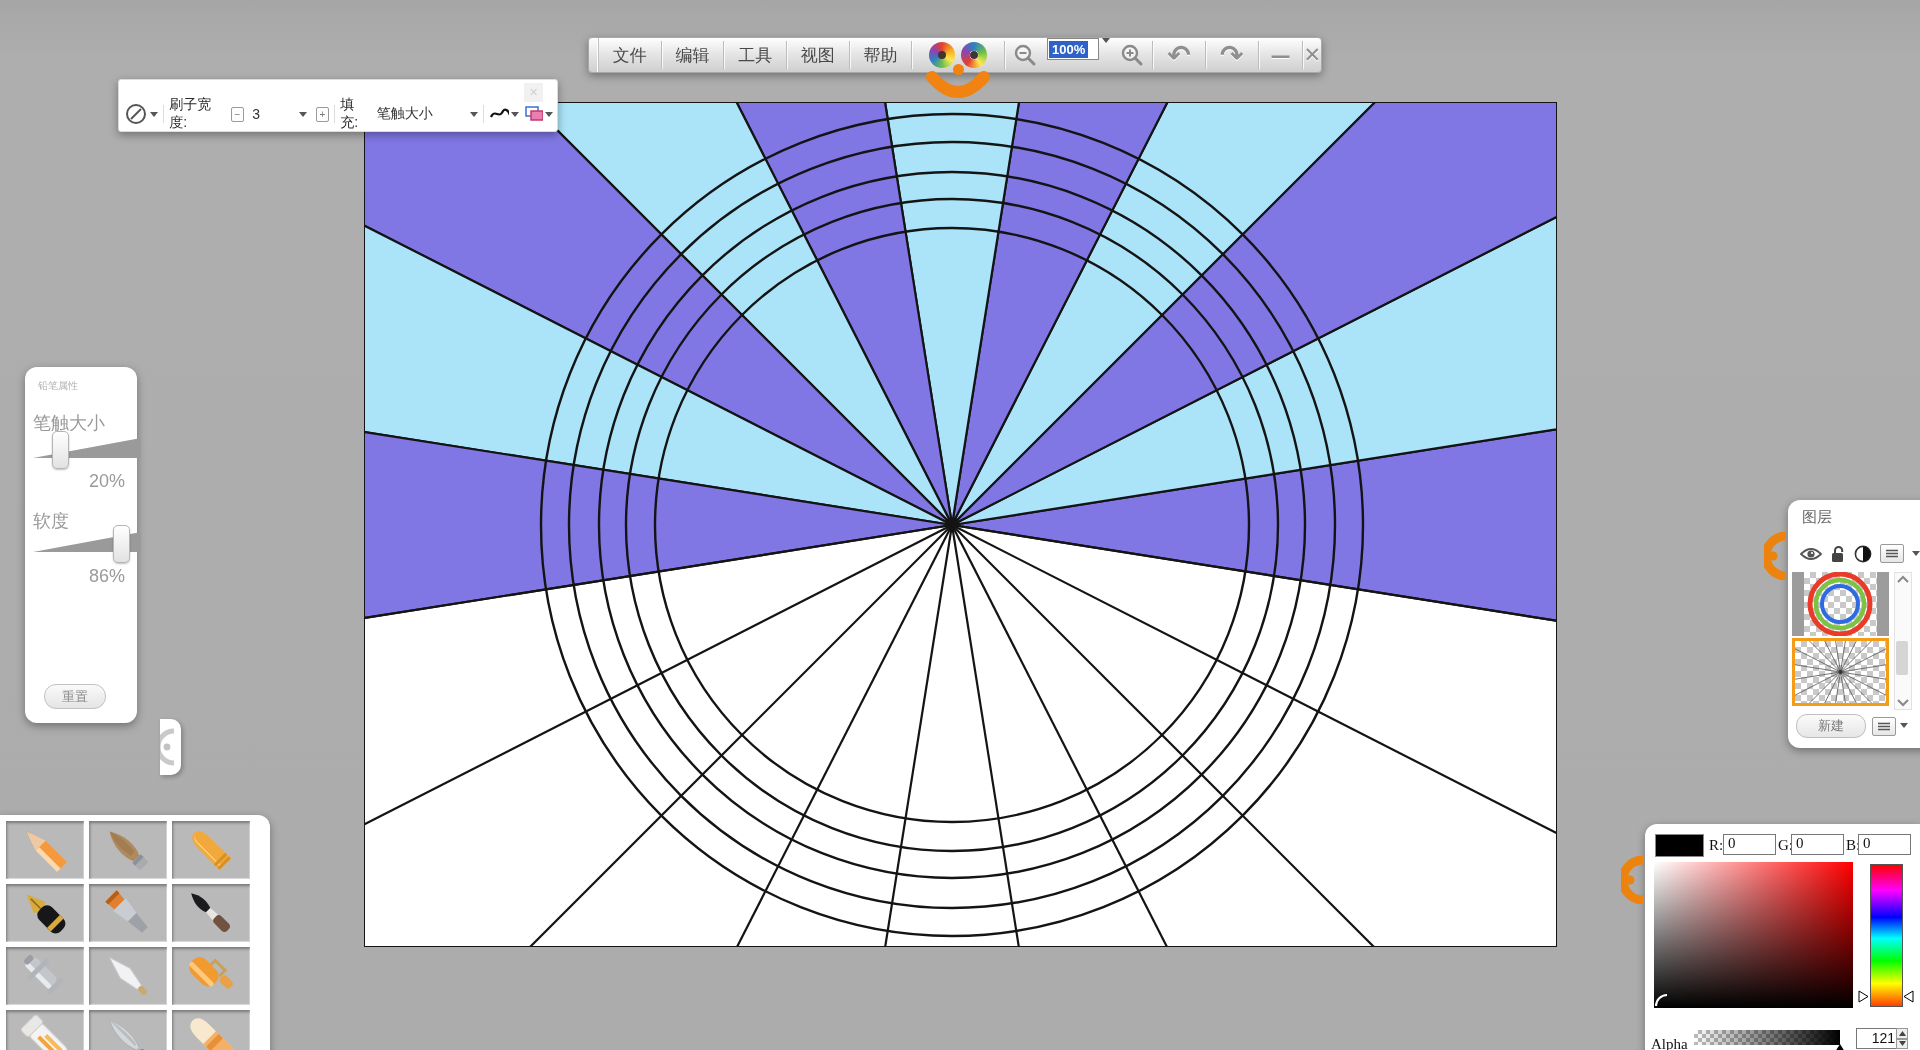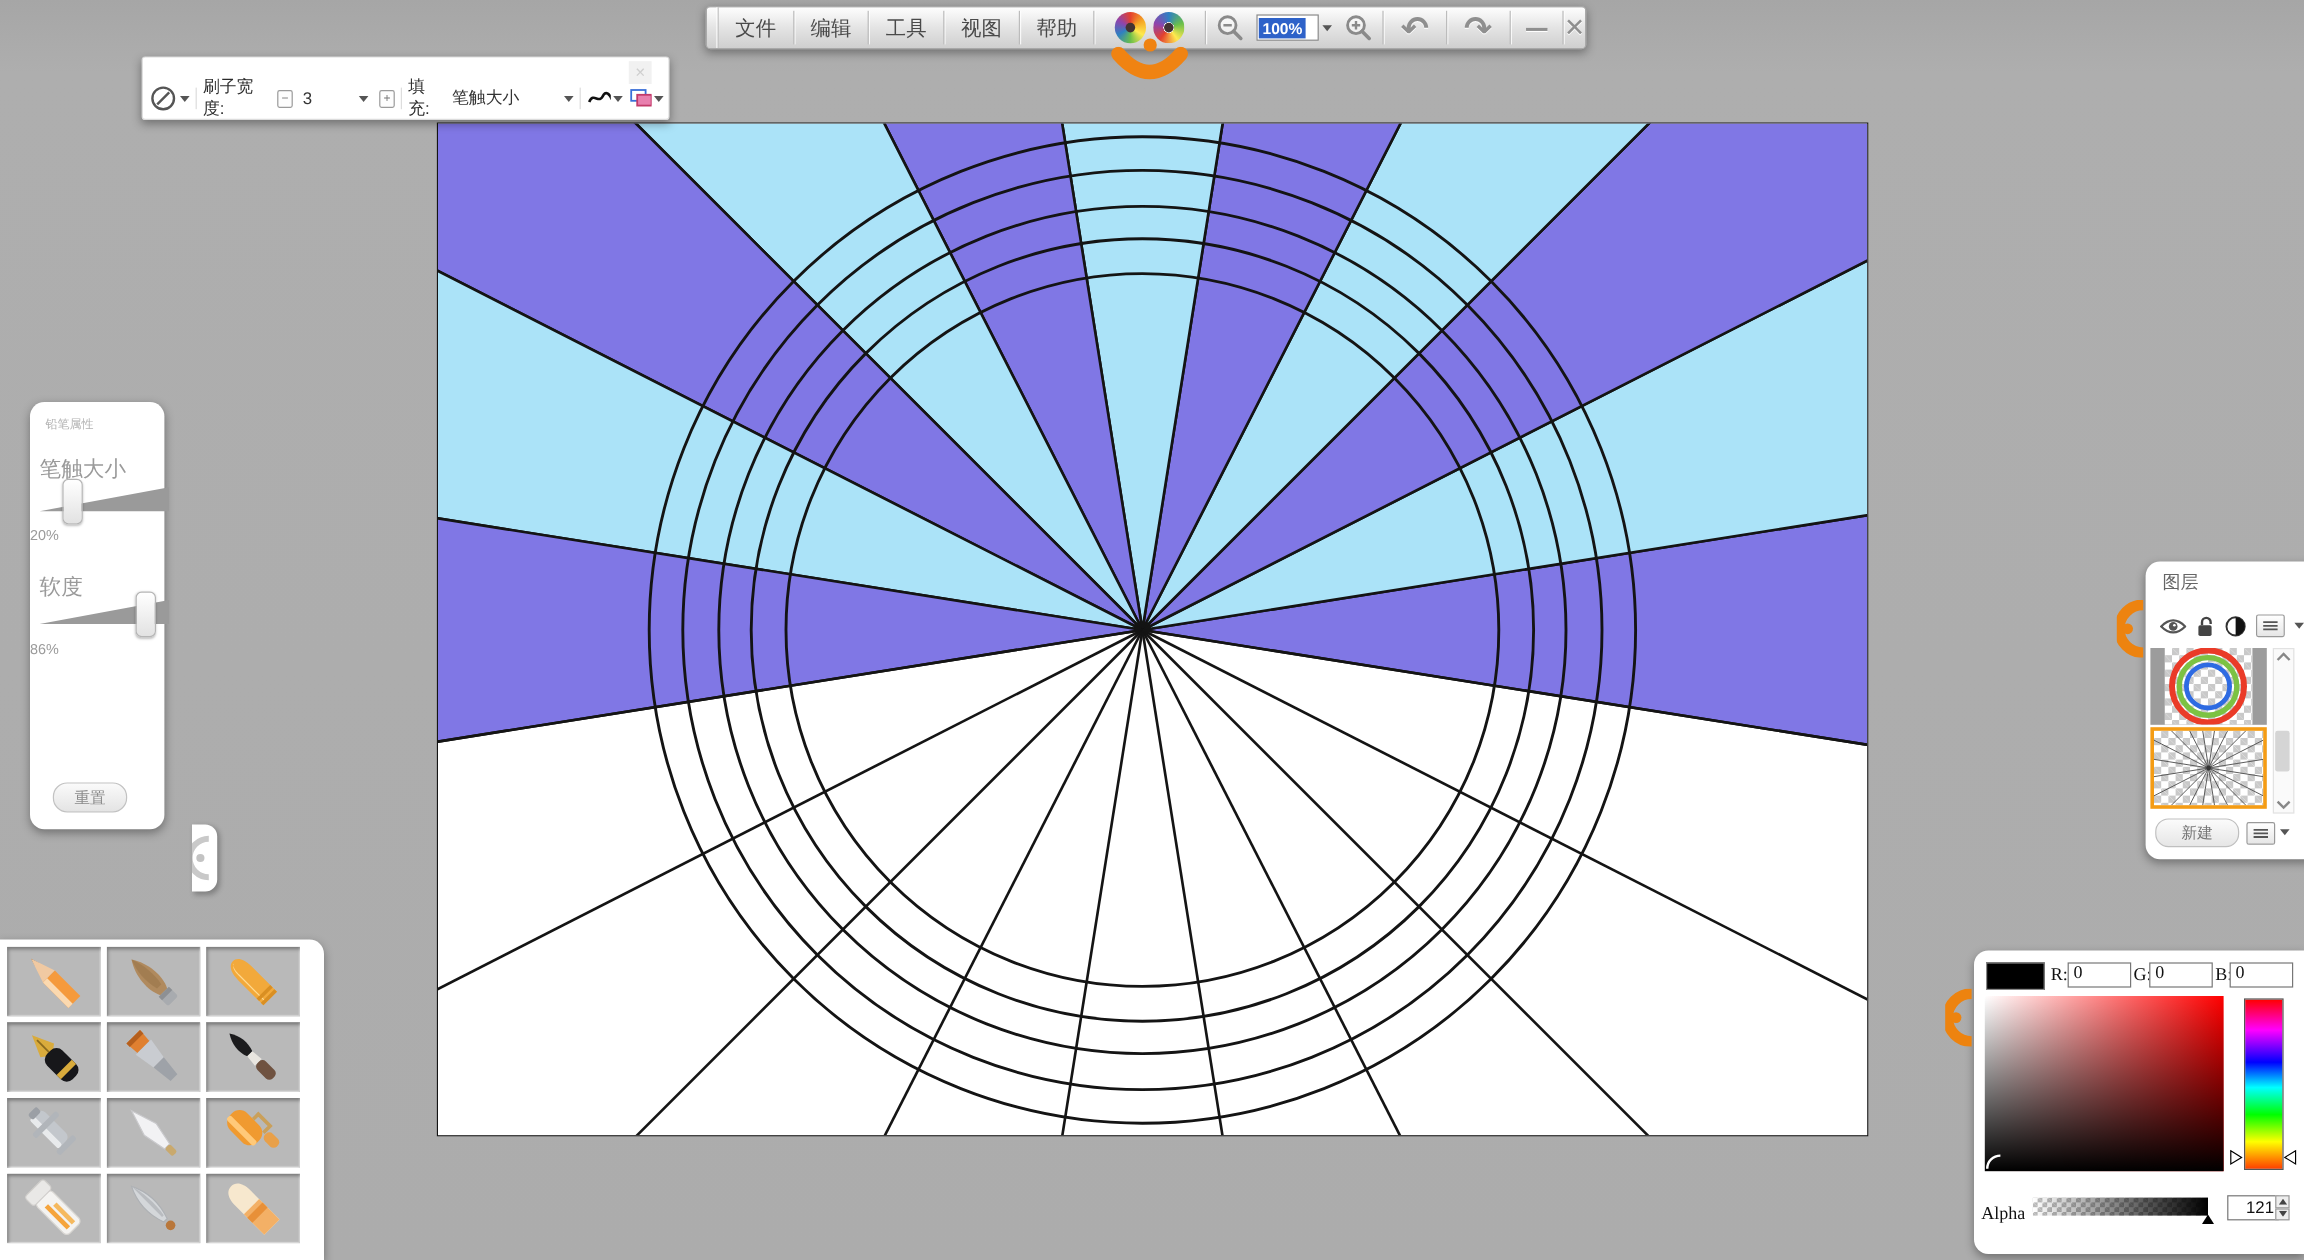--- a/index.html
+++ b/index.html
@@ -1,36 +1,36 @@
 <!DOCTYPE html>
 <html><head>
 <meta charset="utf-8">
 <style>
   html,body{margin:0;padding:0;overflow:hidden;}
   .screen{position:relative;width:1920px;height:1050px;background:linear-gradient(#a6a6a6,#aeaeae 60px,#acacac);
     font-family:"Liberation Sans",sans-serif;overflow:hidden;}
-  .panel{position:absolute;background:#fff;box-shadow:0 3px 8px rgba(0,0,0,.35);}
+  .panel{position:absolute;background:#fff;box-shadow:0 3px 8px rgba(0,0,0,.35);margin-top:32px;}
 
   
   .toolbar{left:588px;top:5px;width:732px;height:34px;border-radius:4px;border:1px solid #a8a8a8;
     background:linear-gradient(#fefefe,#e4e4e4 50%,#cfcfcf);display:flex;align-items:stretch;overflow:visible;}
   .tb-grip{width:9px;border-right:1px solid #c2c2c2;box-shadow:inset -1px 0 0 #fff;}
   .tb-sep{width:1px;background:#bcbcbc;box-shadow:1px 0 0 rgba(255,255,255,.8);margin:3px 0;}
   .menu-item{width:62px;display:flex;align-items:center;justify-content:center;font-size:17px;color:#4a4a4a;cursor:default;}
   .tb-btn{display:flex;align-items:center;justify-content:center;color:#8f8f8f;}
   .glyph{font-family:"DejaVu Sans",sans-serif;font-weight:bold;text-shadow:0 1px 0 #fff;}
   .clown{width:92px;position:relative;}
   .eye{position:absolute;top:4px;width:26px;height:26px;border-radius:50%;}
   .eye-l{left:17px;background:conic-gradient(#e4412d,#f5a623,#ffe94e,#6abf4b,#2f80c2,#8e44ad,#e4412d);}
   .eye-r{left:49px;background:radial-gradient(closest-side,#fff 0 34%,transparent 35%),
     conic-gradient(#2f80c2,#6abf4b,#ffe94e,#e4412d,#8e44ad,#2f80c2);}
   .eye::after{content:"";position:absolute;left:9px;top:9px;width:8px;height:8px;border-radius:50%;background:#433;}
   .nose{position:absolute;left:41px;top:26px;width:11px;height:11px;border-radius:50%;background:#f08312;}
   .mouth{position:absolute;left:13px;top:33px;}
-  .zoom-field{width:68px;display:flex;align-items:center;justify-content:center;gap:3px;}
+  .zoom-field{width:68px;display:flex;align-items:flex-start;justify-content:center;gap:3px;}
   .zoom-box{width:50px;height:20px;background:#fff;border:1px solid #888;display:flex;align-items:center;}
   .zoom-val{background:#2e62c9;color:#fff;font-size:13px;font-weight:bold;padding:1px 3px;margin-left:1px;}
   .caret{width:0;height:0;border-left:4px solid transparent;border-right:4px solid transparent;border-top:5px solid #555;}
 
   
   .brushbar{left:118px;top:47px;width:438px;height:51px;border-radius:3px;border:1px solid #dcdcdc;}
   .bb-close{position:absolute;right:14px;top:3px;width:19px;height:19px;background:#f1f1f1;color:#cfcfcf;
     font-size:11px;display:flex;align-items:center;justify-content:center;}
   .bb-row{position:absolute;left:5px;right:4px;bottom:4px;height:26px;display:flex;align-items:center;font-size:14px;color:#2a2a2a;}
   .bb-sep{width:1px;height:18px;background:#ddd;margin:0 5px;}
@@ -39,21 +39,21 @@
   .bb-val{width:52px;padding-left:8px;color:#333;}
   .bb-fill{width:104px;padding-left:8px;color:#333;}
 
   
   .pencil{left:25px;top:335px;width:112px;height:356px;border-radius:12px;}
   .pp-title{position:absolute;left:13px;top:12px;font-size:10px;color:#b2b2b2;}
   .pp-label{position:absolute;left:8px;font-size:18px;color:#9a9a9a;}
   .slider{position:absolute;left:8px;width:108px;height:40px;}
   .thumb{position:absolute;top:2px;width:15px;height:36px;border:1px solid #b5b5b5;border-radius:5px;
     background:linear-gradient(#ffffff,#e2e2e2);box-shadow:0 1px 2px rgba(0,0,0,.25);}
-  .pct{position:absolute;left:0;width:100px;font-size:12px;color:#9a9a9a;}
+  .pct{position:absolute;left:0;width:100px;text-align:right;font-size:18px;color:#9a9a9a;}
   .reset{position:absolute;left:19px;top:317px;width:60px;height:23px;border-radius:12px;border:1px solid #c2c2c2;
     background:linear-gradient(#fafafa,#e4e4e4);color:#8a8a8a;font-size:13px;display:flex;align-items:center;justify-content:center;}
   .curl-white{position:absolute;left:135px;top:352px;width:21px;height:56px;background:#fff;border-radius:0 10px 10px 0;
     box-shadow:2px 2px 4px rgba(0,0,0,.25);}
 
   
   .palette{left:0;top:783px;width:270px;height:267px;border-radius:0 12px 0 0;}
   #tool-grid{position:absolute;left:6px;top:6px;display:grid;grid-template-columns:repeat(3,78px);grid-auto-rows:58px;gap:5px;}
   .tool-cell{background:#b9b9b9;box-shadow:inset 1px 2px 3px rgba(0,0,0,.35),inset -1px -1px 1px rgba(255,255,255,.55);
     display:flex;align-items:center;justify-content:center;}

